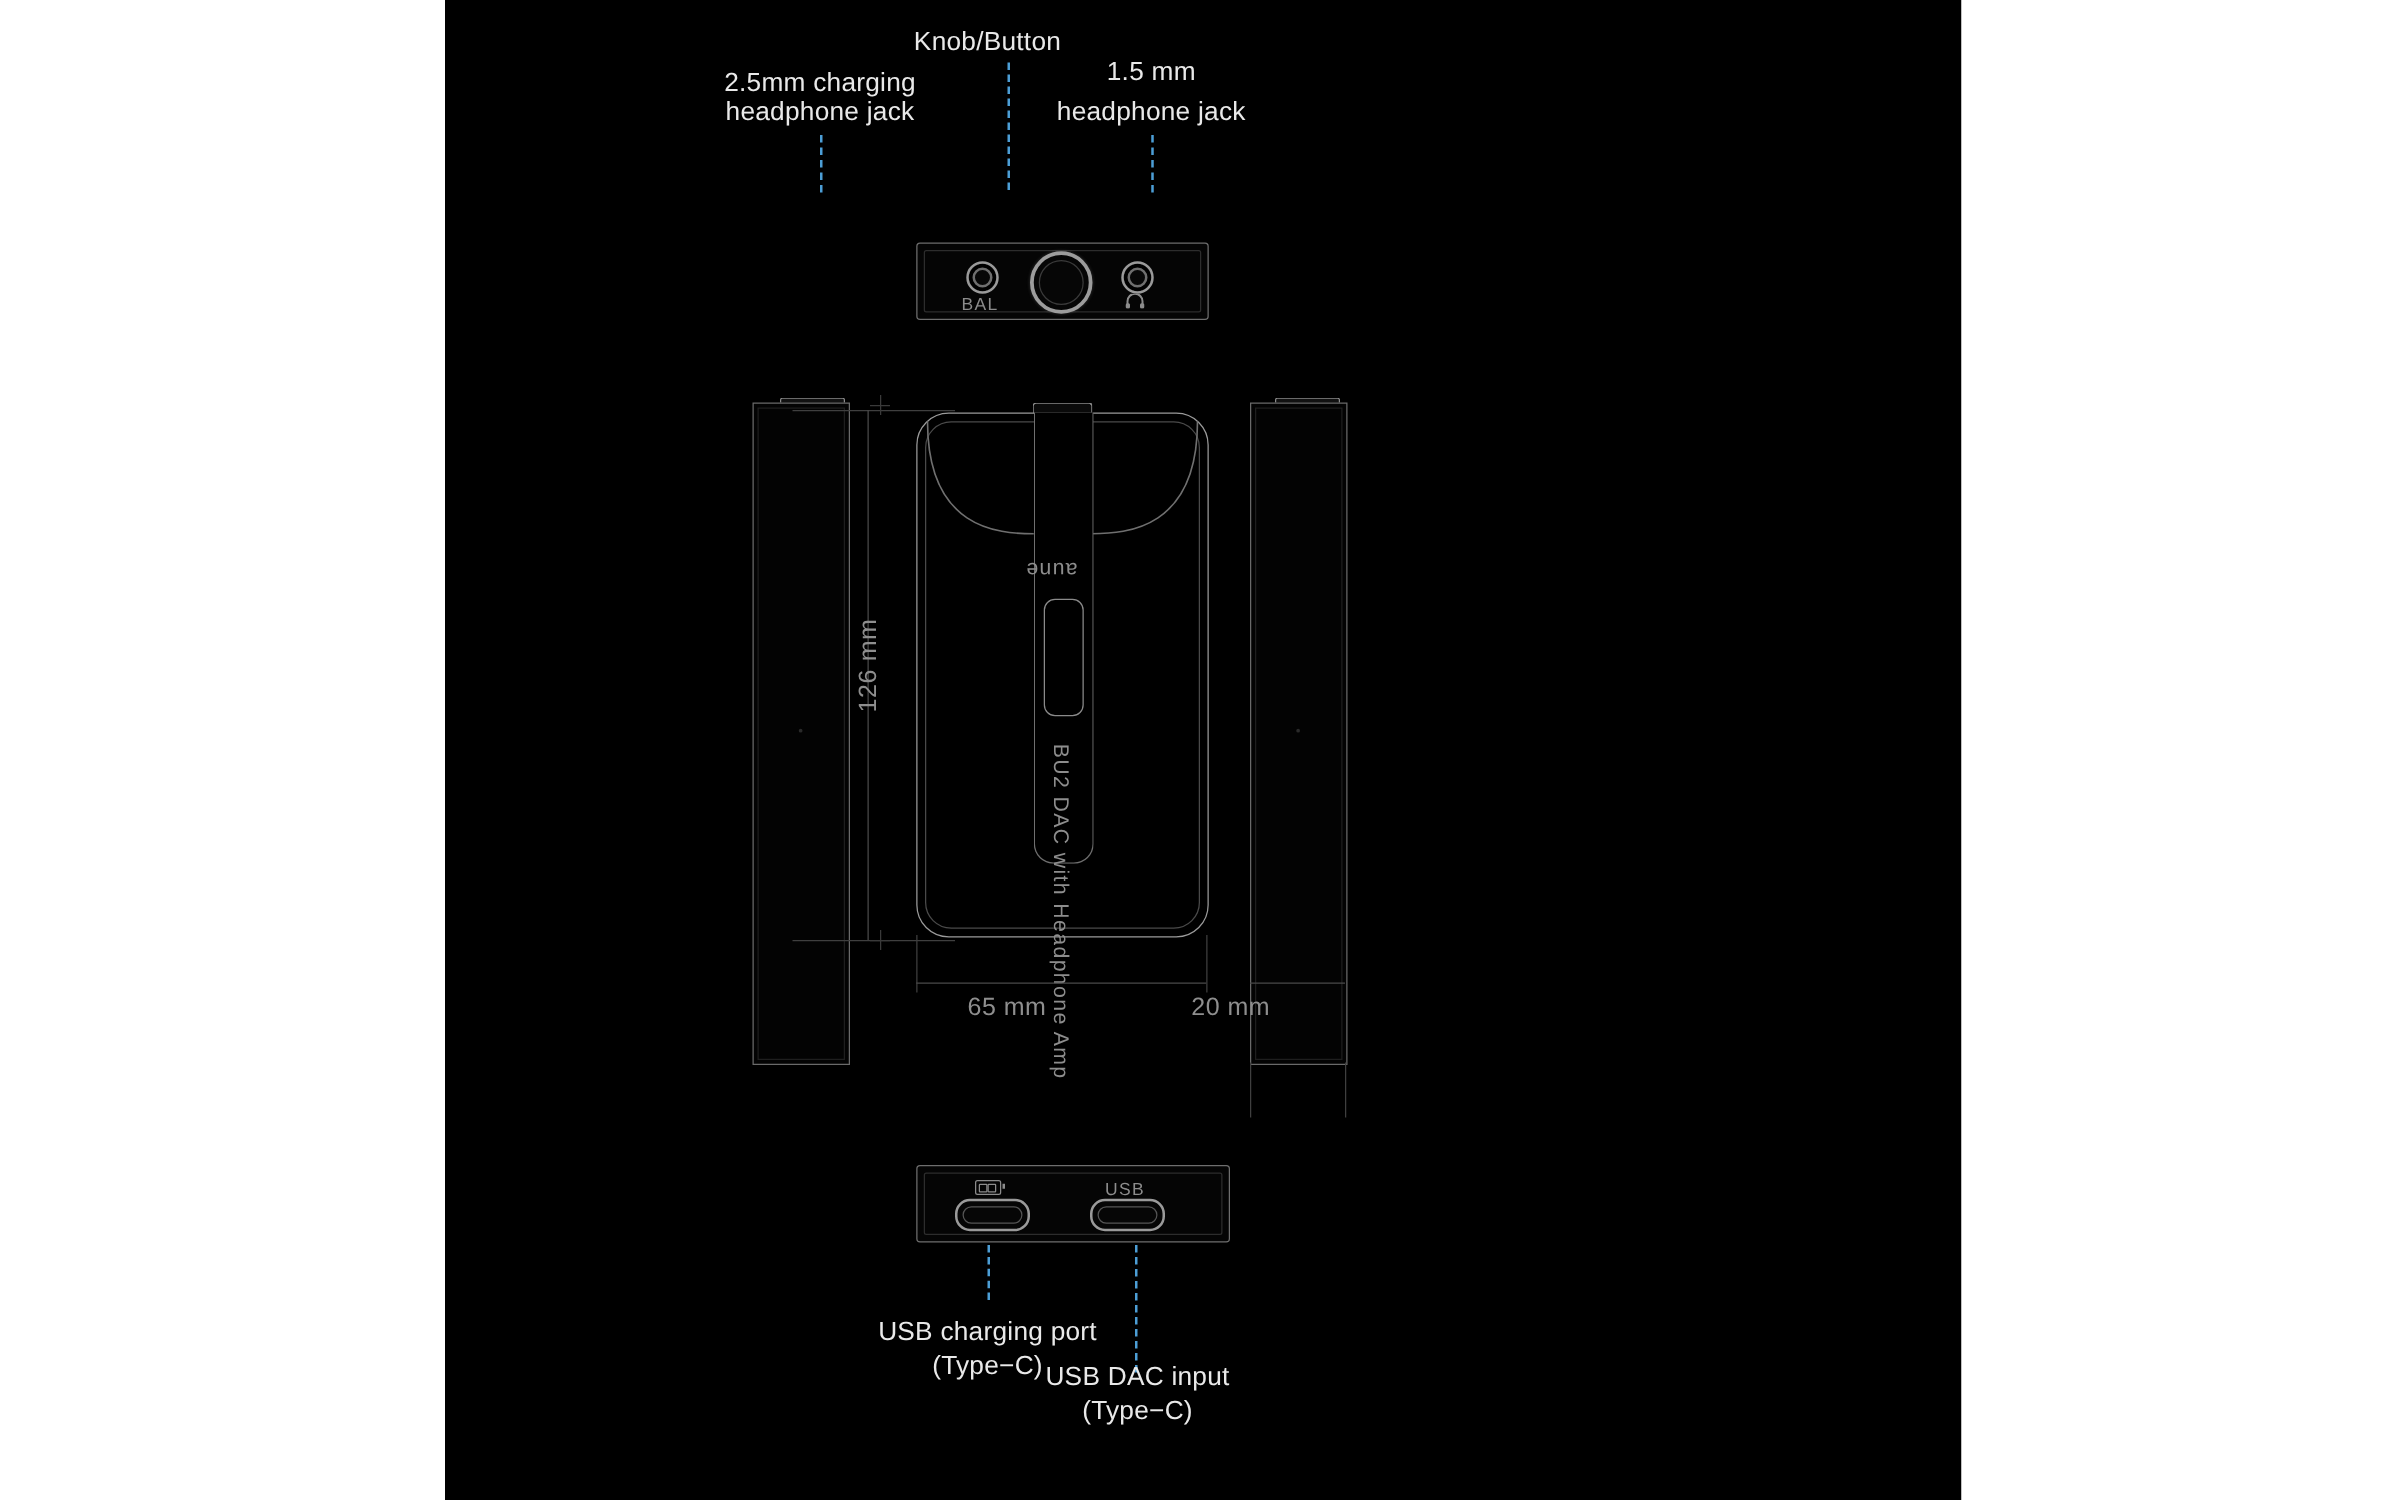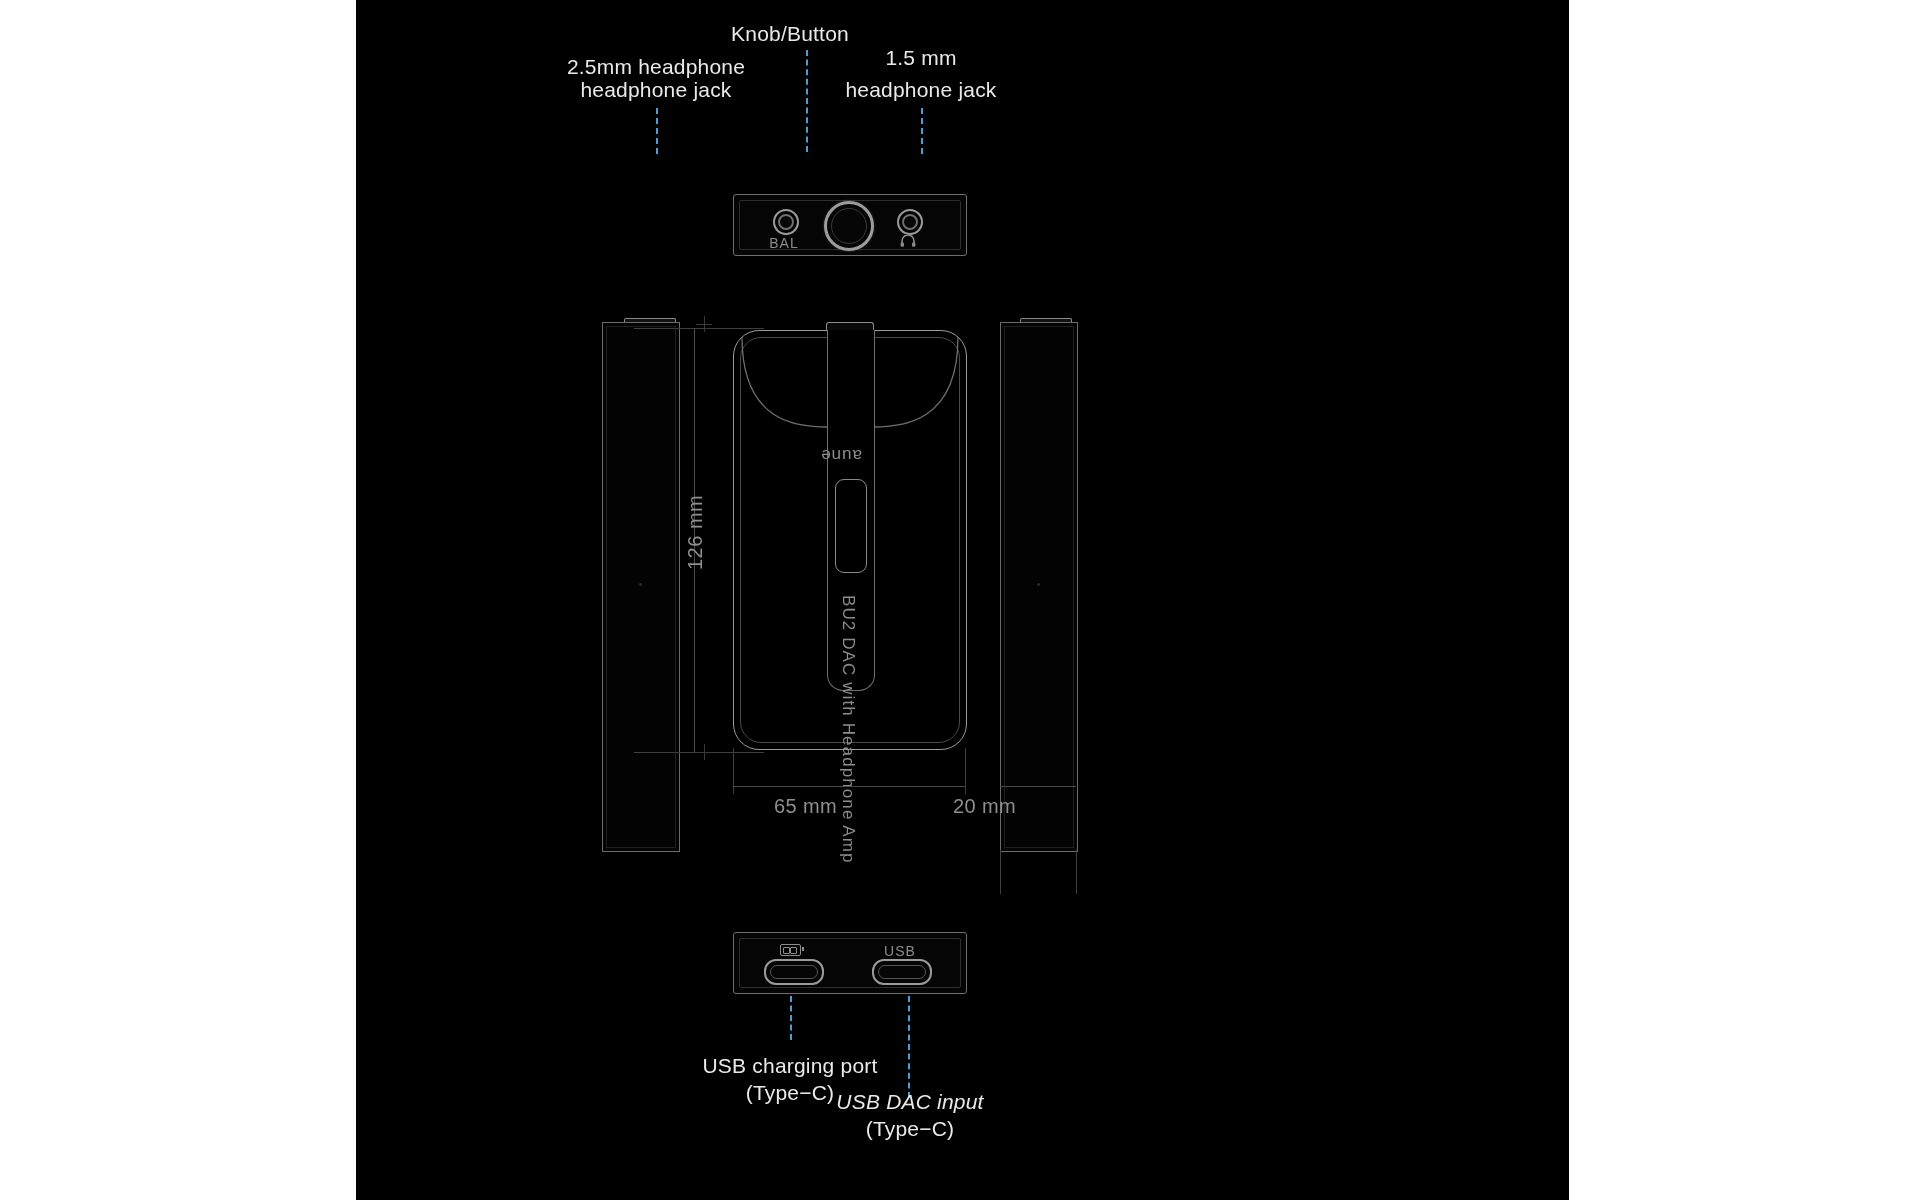--- a/index.html
+++ b/index.html
@@ -120,21 +120,21 @@
   .spark::after{left:50%;top:0;width:1px;height:100%;}
 </style>
 </head>
 <body>
 
 <div id="stage">
   <div id="canvas">
 
     <div class="lbl" style="left:314px;top:20px;width:240px;">Knob/Button</div>
 
-    <div class="lbl" style="left:180px;top:53px;width:240px;">2.5mm headphone</div>
+    <div class="lbl" style="left:180px;top:53px;width:240px;">2.5mm charging</div>
     <div class="lbl" style="left:180px;top:76px;width:240px;">headphone jack</div>
 
     <div class="lbl" style="left:445px;top:44px;width:240px;">1.5 mm</div>
     <div class="lbl" style="left:445px;top:76px;width:240px;">headphone jack</div>
 
     <div class="leader" style="left:450px;top:50px;height:102px;"></div>
     <div class="leader" style="left:300px;top:108px;height:46px;"></div>
     <div class="leader" style="left:565px;top:108px;height:46px;"></div>
 
     <div class="panel" style="left:377px;top:194px;width:232px;height:60px;">
@@ -198,36 +198,36 @@
     <div class="cline v" style="left:377px;top:748px;height:46px;background:#3f3f3f;"></div>
     <div class="cline v" style="left:609px;top:748px;height:46px;background:#3f3f3f;"></div>
     <div class="cline h" style="left:377px;top:786px;width:232px;background:#4a4a4a;"></div>
     <div class="dim" style="left:418px;top:795px;">65 mm</div>
 
     <div class="cline v" style="left:644px;top:850px;height:44px;background:#3f3f3f;"></div>
     <div class="cline v" style="left:720px;top:850px;height:44px;background:#3f3f3f;"></div>
     <div class="cline h" style="left:644px;top:786px;width:76px;background:#4a4a4a;"></div>
     <div class="dim" style="left:597px;top:795px;">20 mm</div>
 
-    <div class="panel" style="left:377px;top:932px;width:232px;height:60px;">
+    <div class="panel" style="left:377px;top:932px;width:232px;height:60px;padding-left:17px;">
       <div class="inner"></div>
 
       <div class="battery" style="left:46px;top:11px;">
         <span class="cell" style="left:2px;"></span>
         <span class="cell" style="left:9px;"></span>
       </div>
       <div class="usbc" style="left:30px;top:26px;width:56px;height:22px;"></div>
 
       <div class="ptxt" style="left:146px;top:10px;width:40px;">USB</div>
       <div class="usbc" style="left:138px;top:26px;width:56px;height:22px;"></div>
     </div>
 
     <div class="leader" style="left:434px;top:996px;height:44px;"></div>
     <div class="leader" style="left:552px;top:996px;height:102px;"></div>
 
     <div class="lbl" style="left:314px;top:1052px;width:240px;">USB charging port</div>
     <div class="lbl" style="left:314px;top:1079px;width:240px;">(Type−C)</div>
 
-    <div class="lbl" style="left:434px;top:1088px;width:240px;font-style:italic;">USB DAC input</div>
+    <div class="lbl" style="left:434px;top:1088px;width:240px;">USB DAC input</div>
     <div class="lbl" style="left:434px;top:1115px;width:240px;">(Type−C)</div>
 
   </div>
 </div>
 
 </body></html>

